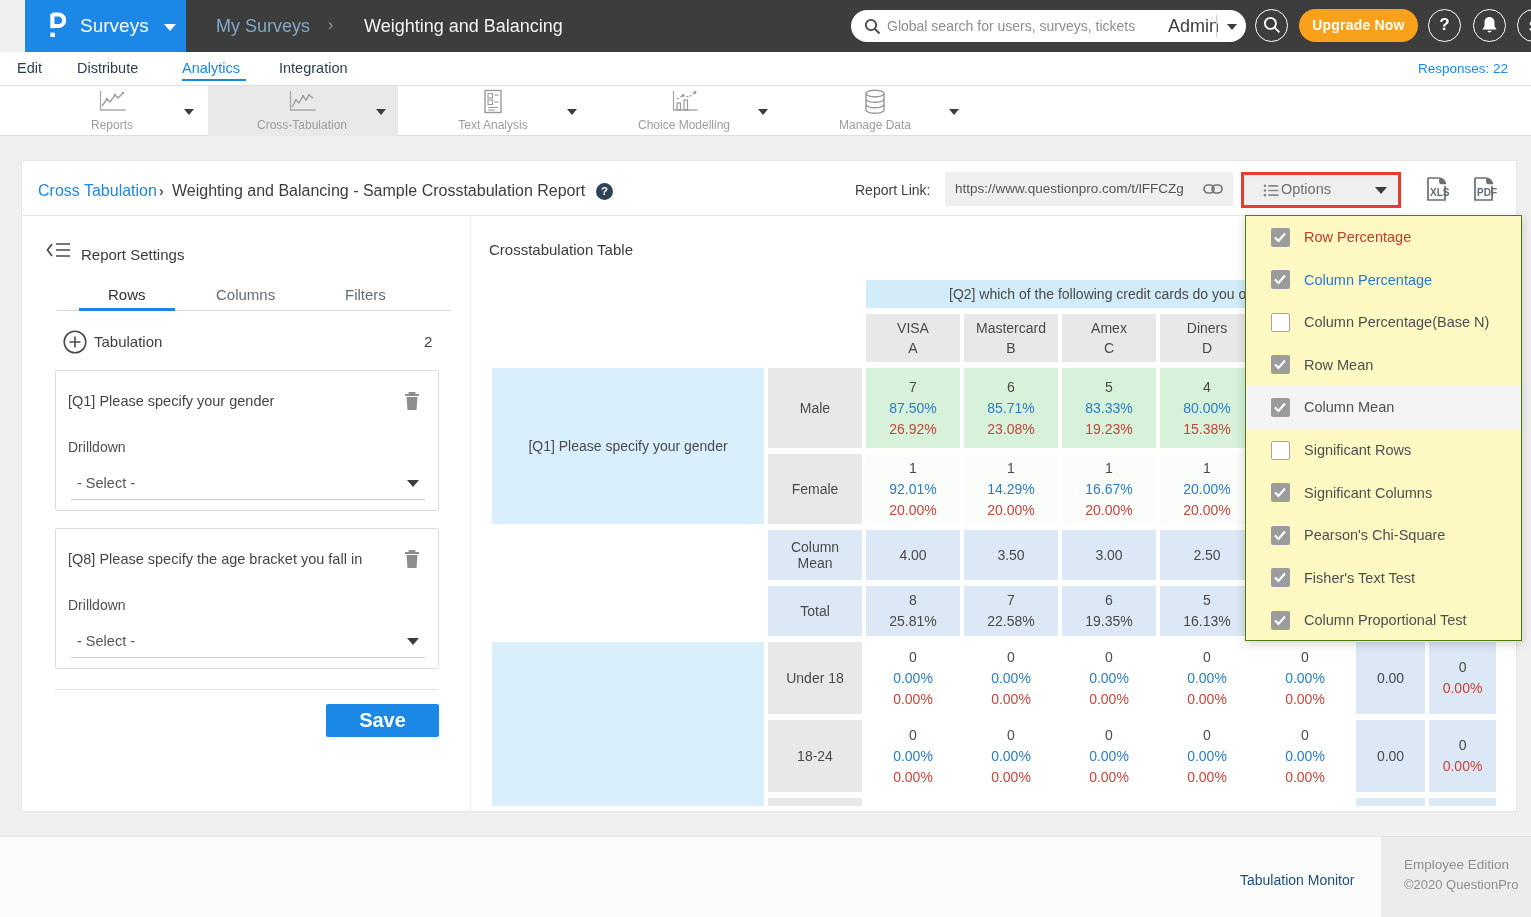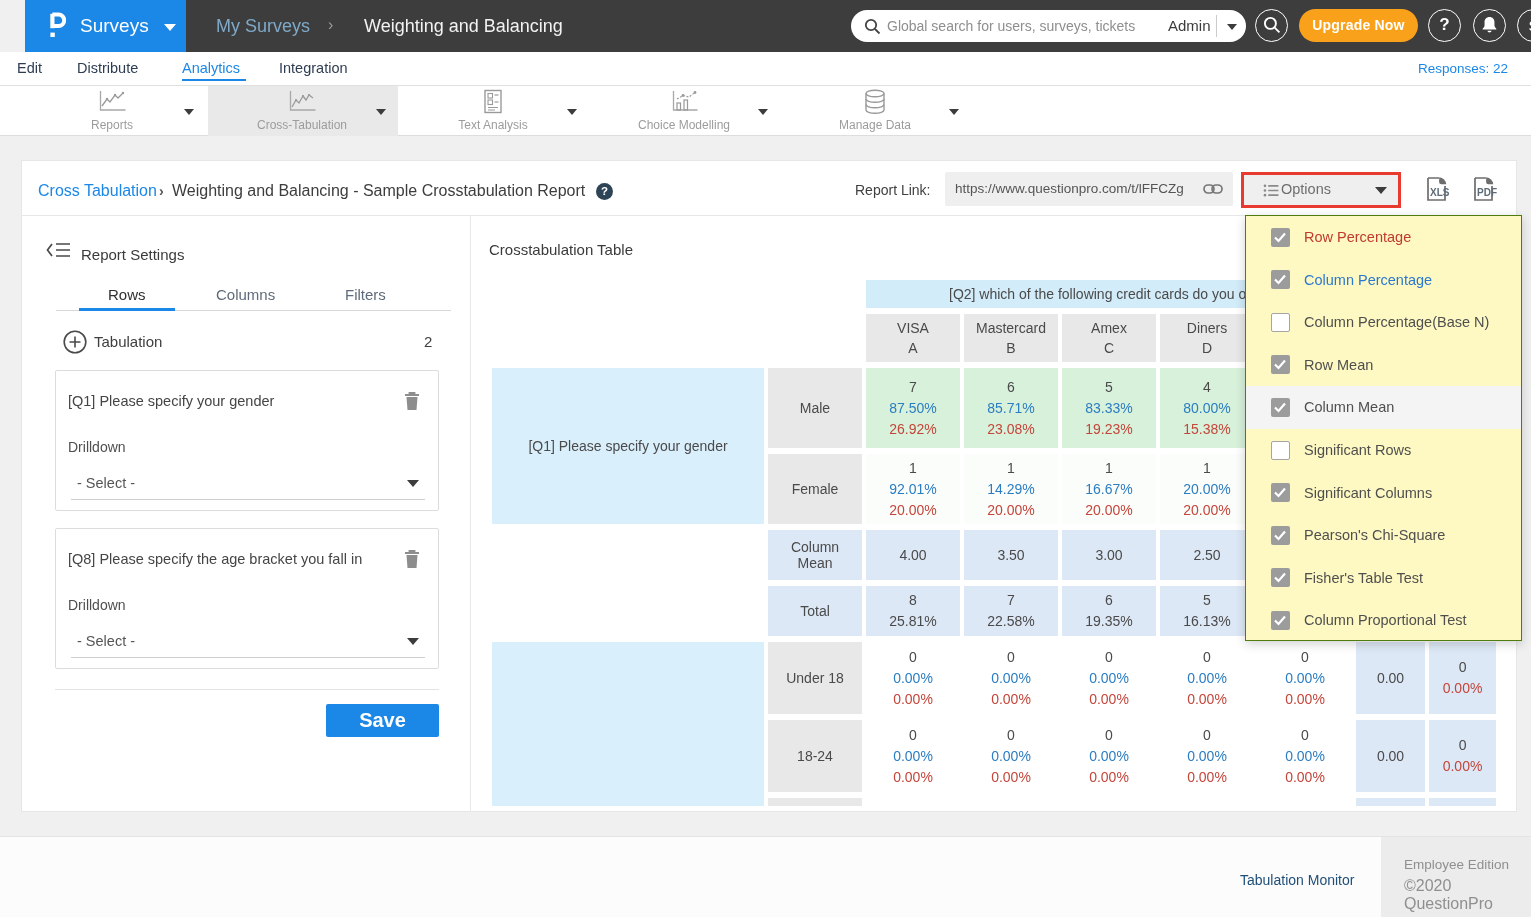--- a/index.html
+++ b/index.html
@@ -10,21 +10,21 @@
 
 
 .topbar { position:absolute; left:0; top:0; width:1531px; height:52px; background:#3d3d3d;margin-left:25px; }
 .logo { position:absolute; left:0; top:0; width:161px; height:52px; background:#1b87e6; color:#fff; }
 .logo .sv { position:absolute; left:55px; top:0; line-height:51px; font-size:19px; }
 .crumb1 { position:absolute; left:191px; top:0; line-height:52px; font-size:18px; color:#7fa9c8; }
 .crumbsep { position:absolute; left:303px; top:0; line-height:50px; font-size:16px; color:#9a9a9a; }
 .crumb2 { position:absolute; left:339px; top:0; line-height:52px; font-size:18px; color:#f2f2f2; }
 .pill { position:absolute; left:826px; top:10px; width:395px; height:32px; background:#fff; border-radius:16px;text-align:center; }
 .pill .ph { position:absolute; left:36px; top:0; line-height:32px; font-size:14px; color:#8e8e8e; }
-.pill .adm { position:absolute; left:317px; top:0; line-height:32px; font-size:15px; color:#3c3c3c; }
+.pill .adm { position:absolute; left:317px; top:0; line-height:32px; font-size:18px; color:#3c3c3c; }
 .pill .vl { position:absolute; left:365px; top:5px; width:1px; height:22px; background:#ccc; }
 .pill .tri { position:absolute; left:376px; top:14px; border-left-width:5.5px; border-right-width:5.5px; border-top-width:6px; }
 .cbtn { position:absolute; top:9px; width:33px; height:33px; border:1.6px solid #fff; border-radius:50%; color:#fff; text-align:center; }
 .upg { position:absolute; left:1274px; top:9px; width:119px; height:33px; background:#f9a11b; border-radius:17px; color:#fff; font-weight:bold; font-size:14px; text-align:center; line-height:33px; letter-spacing:0.2px; }
 
 
 .subnav { position:absolute; left:0; top:52px; width:1531px; height:34px; background:#fff; border-bottom:1px solid #e0e0e0; }
 .subnav .it { position:absolute; top:0; line-height:33px; font-size:14.5px; color:#2e3d52; }
 .resp { position:absolute; right:23px; top:0; line-height:33px; font-size:13.5px; color:#1b87e6; }
 
@@ -90,21 +90,21 @@
 .mi .cb { position:absolute; left:25px; top:11.5px; width:19px; height:19px; border-radius:2px; }
 .cb.on { background:#9c9c9c; }
 .cb.off { background:#fff; border:1.5px solid #a5a5a5; }
 .mi .t { position:absolute; left:58px; top:0; line-height:42.6px; font-size:14.5px; color:#4f4f4f; }
 
 
 .foot { position:absolute; left:0; top:836px; width:1531px; height:81px; background:#fcfcfc; border-top:1px solid #e4e4e4; }
 .fgray { position:absolute; left:1381px; top:0; width:150px; height:81px; background:#ececec; }
 .pmon { position:absolute; left:1240px; top:35px; font-size:14px; color:#1f4e79; }
 .fe1 { position:absolute; left:1404px; top:20px; font-size:13.5px; color:#8f8f8f; }
-.fe2 { position:absolute; left:1404px; top:40px; font-size:16px; color:#8f8f8f; }
+.fe2 { position:absolute; left:1404px; top:40px; font-size:13px; color:#8f8f8f; }
 </style>
 </head>
 <body>
 
 <div class="topbar">
   <div class="logo">
     <svg class="abs" style="left:25px;top:12px" width="16" height="26" viewBox="0 0 16 26">
       <path d="M2.4 1.8 v14.4" stroke="#fff" stroke-width="4.2" fill="none"></path>
       <path d="M2.4 2.6 h6.1 a5.7 5.7 0 0 1 0 11.4 h-6.1" stroke="#fff" stroke-width="4" fill="none"></path>
       <rect x="0.4" y="20.6" width="4.4" height="4.4" fill="#fff"></rect>
@@ -546,21 +546,21 @@
   <div class="mi" style="top:298.2px">
       <div class="cb on"><svg width="18" height="18" viewBox="0 0 18 18">
           <path d="M4 9.5 L7.5 13 L14 5.5" stroke="#fff" stroke-width="2.2" fill="none"></path>
         </svg></div>
       <span class="t">Pearson's Chi-Square</span>
     </div>
   <div class="mi" style="top:340.8px">
       <div class="cb on"><svg width="18" height="18" viewBox="0 0 18 18">
           <path d="M4 9.5 L7.5 13 L14 5.5" stroke="#fff" stroke-width="2.2" fill="none"></path>
         </svg></div>
-      <span class="t">Fisher's Table Test</span>
+      <span class="t">Fisher's Text Test</span>
     </div>
   <div class="mi" style="top:383.4px">
       <div class="cb on"><svg width="18" height="18" viewBox="0 0 18 18">
           <path d="M4 9.5 L7.5 13 L14 5.5" stroke="#fff" stroke-width="2.2" fill="none"></path>
         </svg></div>
       <span class="t">Column Proportional Test</span>
     </div>
 </div>
 
 <div class="foot">

